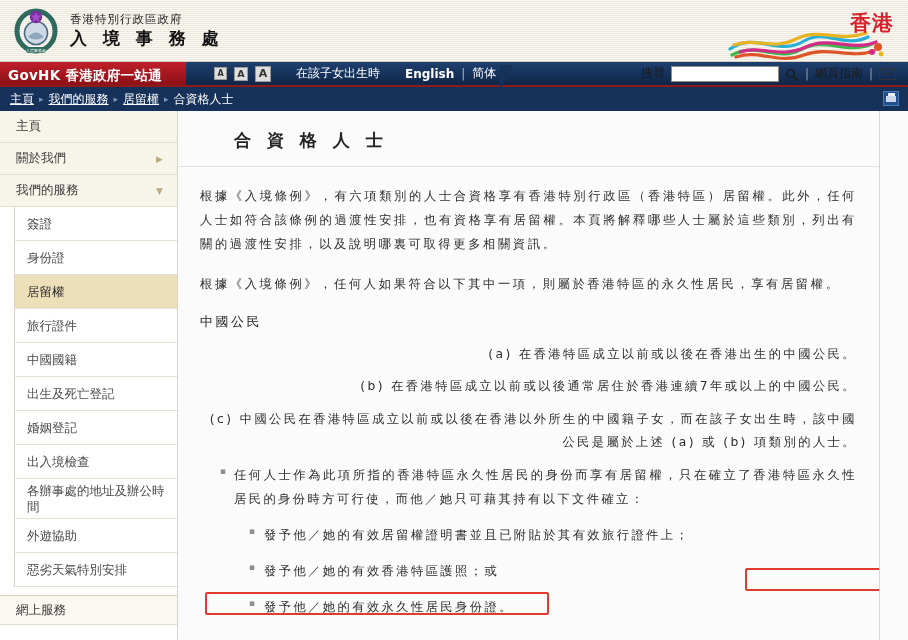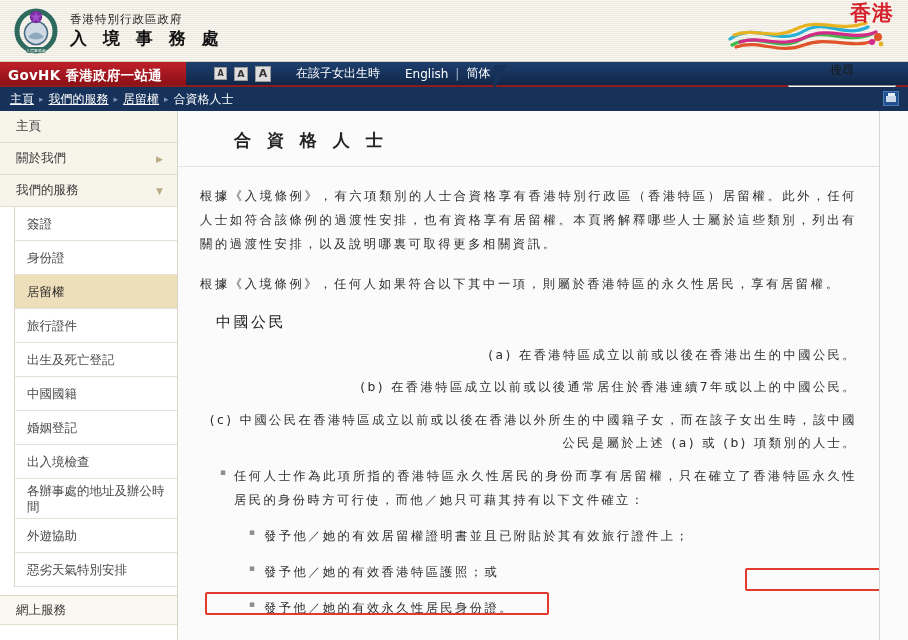--- a/index.html
+++ b/index.html
@@ -20,21 +20,21 @@
         to bottom, rgba(255,255,255,0.55) 0px, rgba(255,255,255,0.55) 1px,
         rgba(226,220,202,0.45) 1px, rgba(226,220,202,0.45) 2px);
     border-bottom: 1px solid #cfc9b6;
     display: flex; align-items: center;
   }
   .emblem { margin-left: 14px; width: 44px; height: 48px; position: relative; }
   .dept-text { margin-left: 12px; line-height: 1.1; }
   .dept-line1 { font-size: 11.5px; color: #1c1c1c; letter-spacing: 1px; }
   .dept-line2 { font-size: 17px; color: #111; letter-spacing: 5px; font-weight: 600; margin-top: 3px;}
 
-  .bhk { position: absolute; right: 6px; top: 1px; width: 176px; height: 60px; }
+  .bhk { position: absolute; right: 6px; top: 11px; width: 176px; height: 60px; }
   .bhk-word {
     position: absolute; right: 8px; top: 2px;
     font-size: 21px; font-weight: 700; color: #d5222c;
     letter-spacing: 1px; line-height: 1;
   }
 
   
   .govbar {
     position: relative; height: 25px;
     background: #f2efe6;
@@ -62,32 +62,32 @@
   }
   .abtn {
     display: inline-flex; align-items: center; justify-content: center;
     background: #dedede; border: 1px solid #9a9a9a; color: #333;
     line-height: 1; font-weight: 600;
   }
   .abtn.s1 { width: 13px; height: 13px; font-size: 8px; }
   .abtn.s2 { width: 14px; height: 14px; font-size: 9.5px; }
   .abtn.s3 { width: 16px; height: 16px; font-size: 11px; }
   .gov-link { color: #fff; font-size: 12px; white-space: nowrap; text-decoration: none; }
-  .gov-link.en { font-weight: 400; }
+  .gov-link.en { font-weight: 700; }
   .sep { color: #9fb2cc; font-size: 12px; }
   .ml18 { margin-left: 18px; }
   .simp-wrap { position: relative; display: flex; align-items: center; padding-right: 4px;}
   .simp-wrap::after {
     content: ""; position: absolute; right: -13px; top: 0;
     border-left: 13px solid #16325a;
     border-bottom: 25px solid transparent;
   }
   .gov-right {
     margin-left: auto; display: flex; align-items: center; gap: 6px;
-    padding-right: 12px; height: 100%; flex-direction: column;
+    padding-right: 12px; height: 100%;
   }
   .searchlabel { font-size: 12px; color: #1a1a1a; }
   .searchbox {
     width: 108px; height: 16px; background: #fff;
     border: 1px solid #8e8e8e; font-size: 11px; padding: 0 3px;
   }
   .mag { width: 14px; height: 14px; display:inline-block; position: relative; }
   .dlink { font-size: 12px; color: #1a1a1a; text-decoration: none; white-space: nowrap; }
   .vbar { color: #999; font-size: 12px; }
   .env { width: 17px; height: 12px; border: 1.4px solid #333; position: relative; display:inline-block;}
@@ -169,21 +169,21 @@
   .title-rule { border-bottom: 1px solid #e2e2e2; margin: 0 -22px 18px -22px; }
   .para {
     font-size: 12.3px; color: #2e2e2e; line-height: 1.95;
     letter-spacing: 2.6px; text-align: justify; margin-bottom: 16px;
   }
   .sec-head {
     font-size: 13.5px; color: #1e1e1e; letter-spacing: 3.5px;
     font-weight: 600; margin: 4px 0 12px 0;
   }
   .sub-head {
-    font-size: 15px; color: #1e1e1e; letter-spacing: 2.5px; margin: 14px 0 12px 16px;
+    font-size: 13px; color: #1e1e1e; letter-spacing: 2.5px; margin: 14px 0 12px 0;
   }
   .clause {
     font-size: 12.3px; color: #2e2e2e; line-height: 1.9;
     letter-spacing: 2.4px; margin-bottom: 9px; position: relative; text-align: right;
   }
   .bullet-l1 {
     font-size: 12.3px; color: #2e2e2e; line-height: 1.95; letter-spacing: 2.4px;
     margin: 10px 0 10px 34px; position: relative; text-align: justify;
   }
   .bullet-l1::before {
@@ -315,24 +315,24 @@
         <div class="sub-item">
             <span>身份證</span>
           </div>
         <div class="sub-item active">
             <span>居留權</span>
           </div>
         <div class="sub-item">
             <span>旅行證件</span>
           </div>
         <div class="sub-item">
+            <span>中國國籍</span>
+          </div>
+        <div class="sub-item">
             <span>出生及死亡登記</span>
-          </div>
-        <div class="sub-item">
-            <span>中國國籍</span>
           </div>
         <div class="sub-item">
             <span>婚姻登記</span>
           </div>
         <div class="sub-item">
             <span>出入境檢查</span>
           </div>
         <div class="sub-item">
             <span>各辦事處的地址及辦公時間</span>
           </div>

